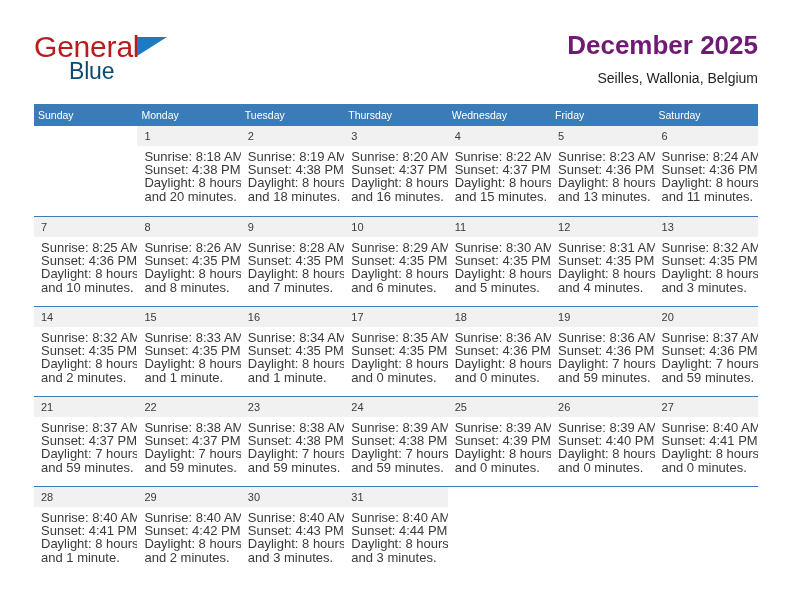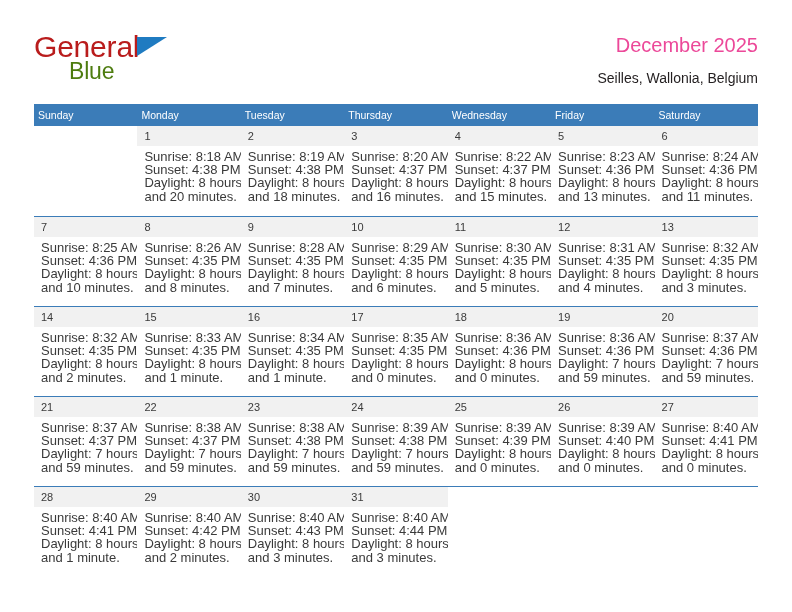--- a/index.html
+++ b/index.html
@@ -57,36 +57,36 @@
     width: 0;
     height: 0;
     border-left: 30px solid #1f7bc1;
     border-bottom: 19px solid transparent;
   }
   .logo-blue {
     position: absolute;
     left: 35px;
     top: 24px;
     font-size: 23px;
-    color: #4d7c0f;
+    color: #0c4a6e;
     letter-spacing: -0.2px;
     line-height: 26px;
   }
 
   .title-block {
     position: absolute;
     right: 0;
     top: 0;
     text-align: right;
   }
   .cal-title {
-    font-size: 20px;
-    color: #ec4899;
+    font-size: 26px;
+    color: #701a75;
     line-height: 34px;
-    font-weight: normal;
+    font-weight: bold;
     margin: 0;
     white-space: nowrap;
   }
   .cal-subtitle {
     font-size: 14px;
     color: #231f20;
     line-height: 20px;
     margin: 6px 0 0 0;
     white-space: nowrap;
   }

